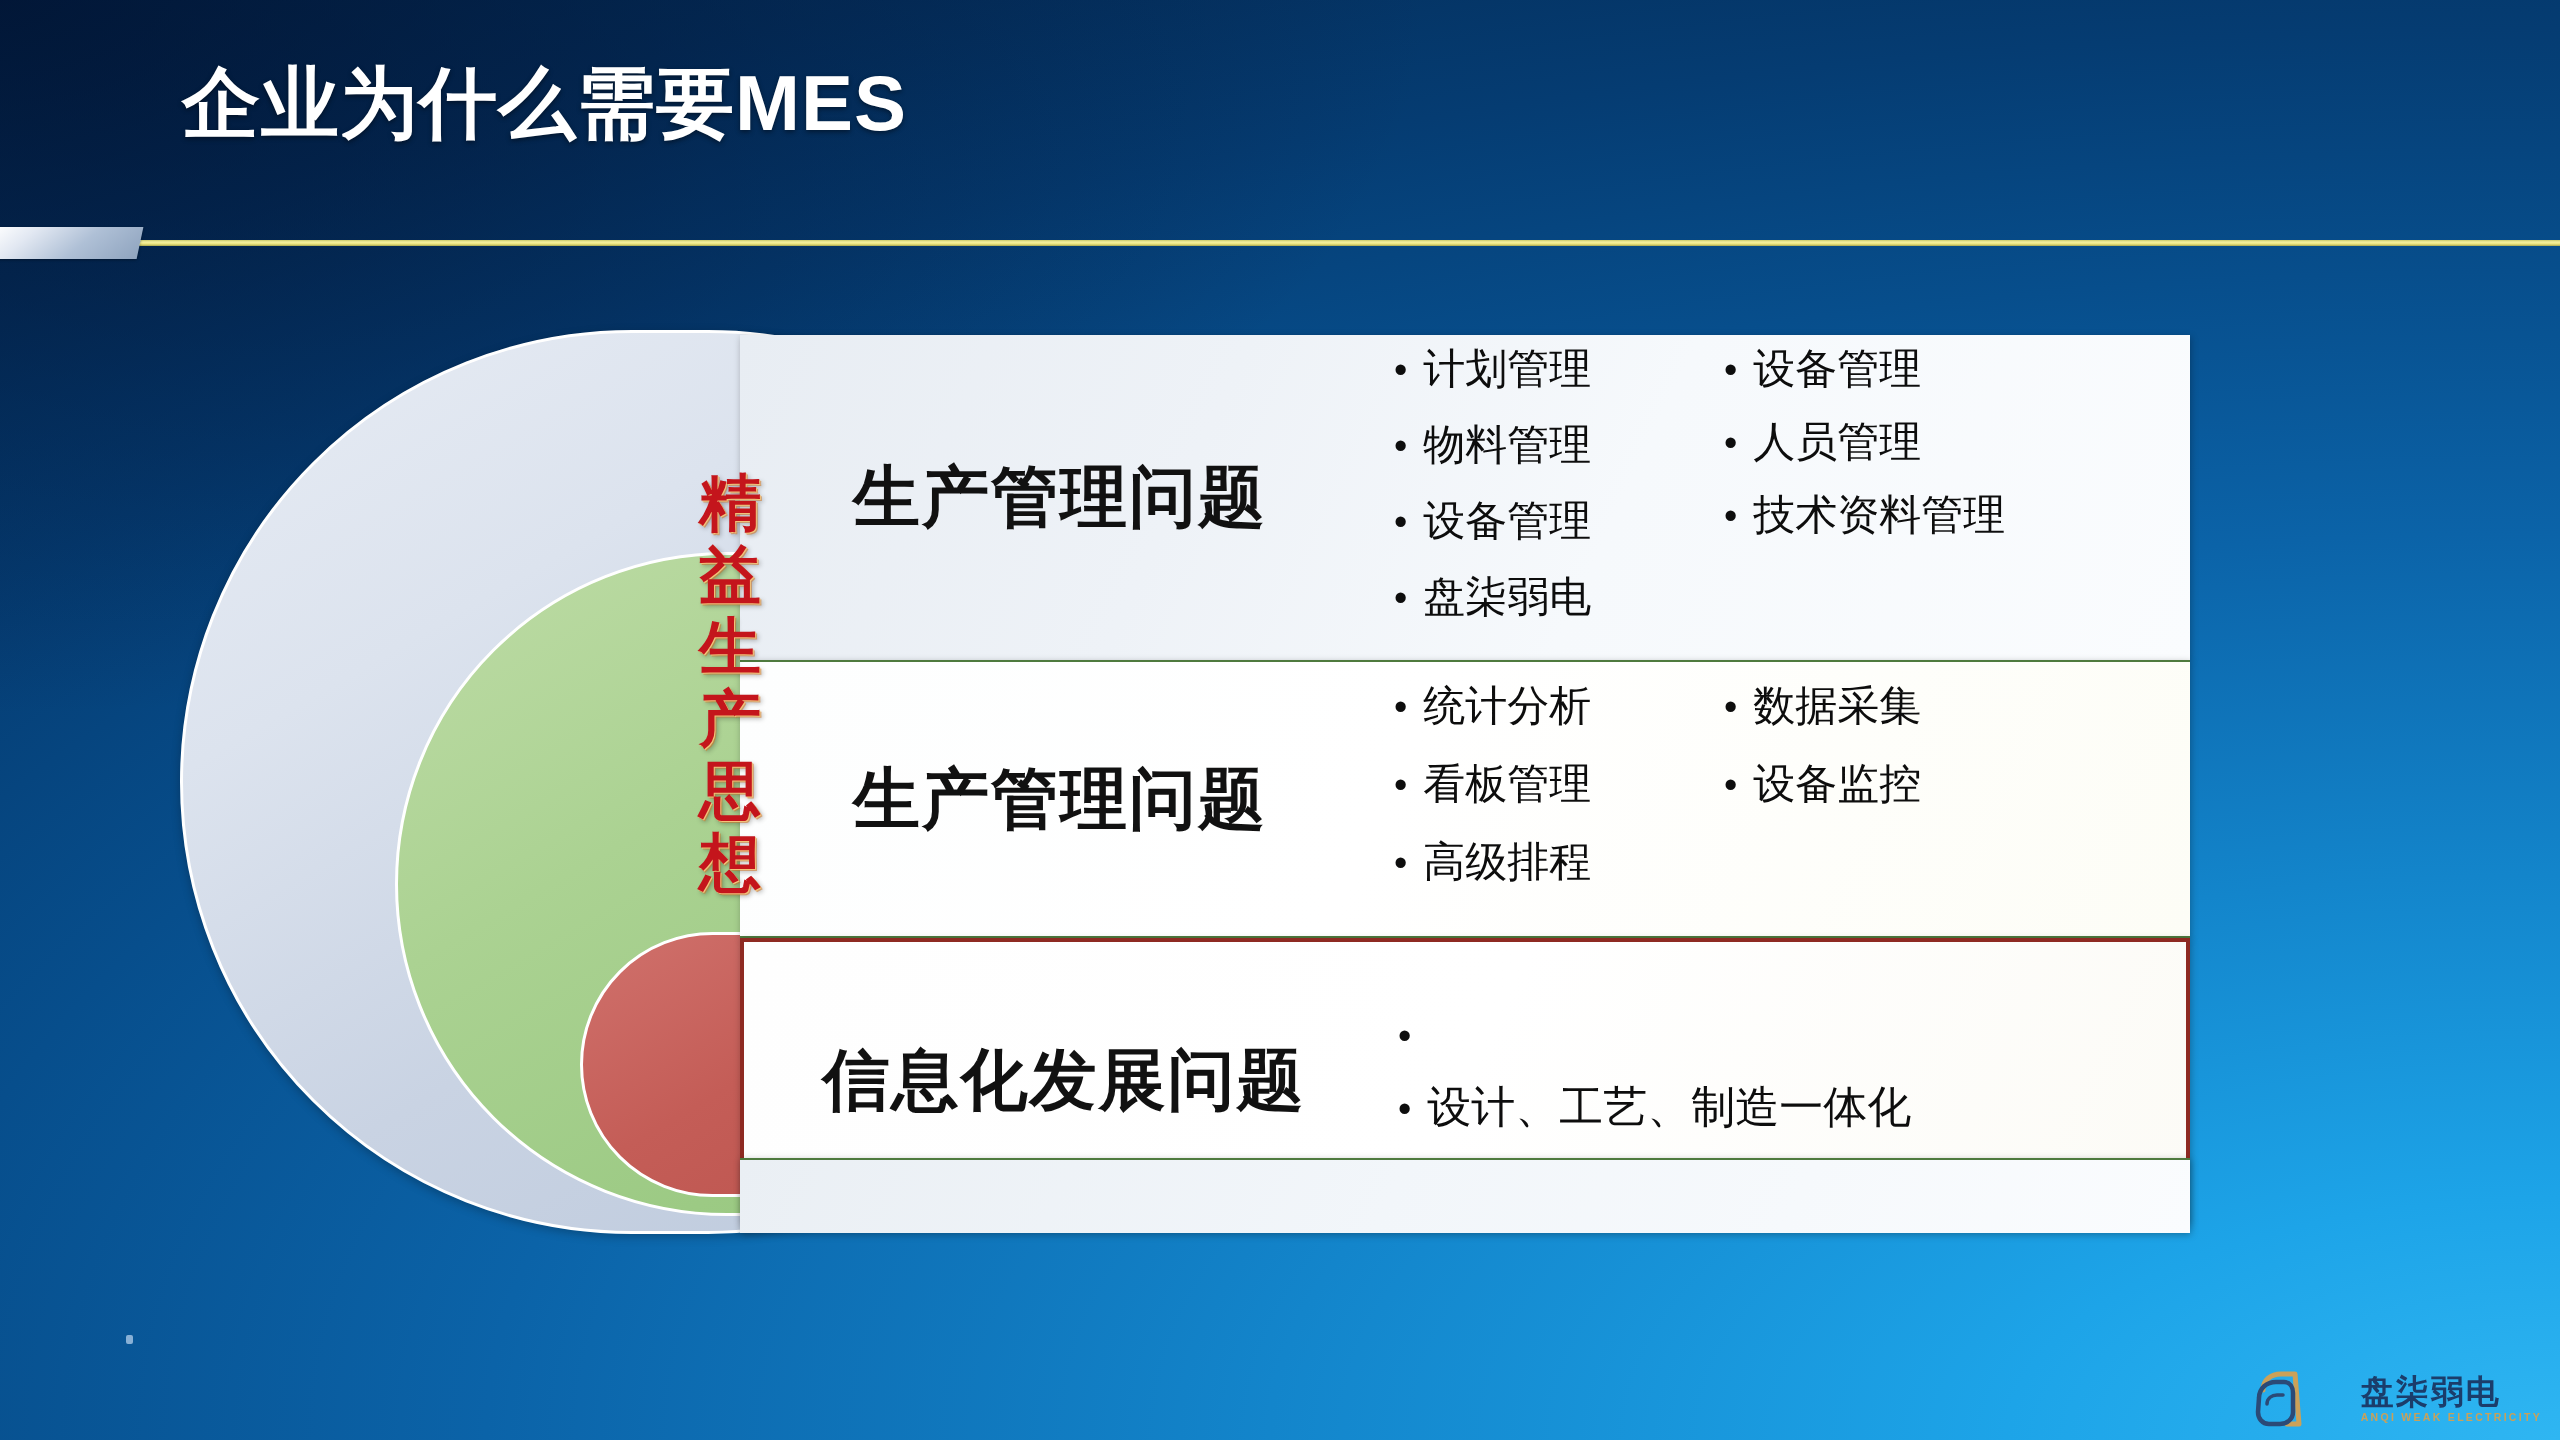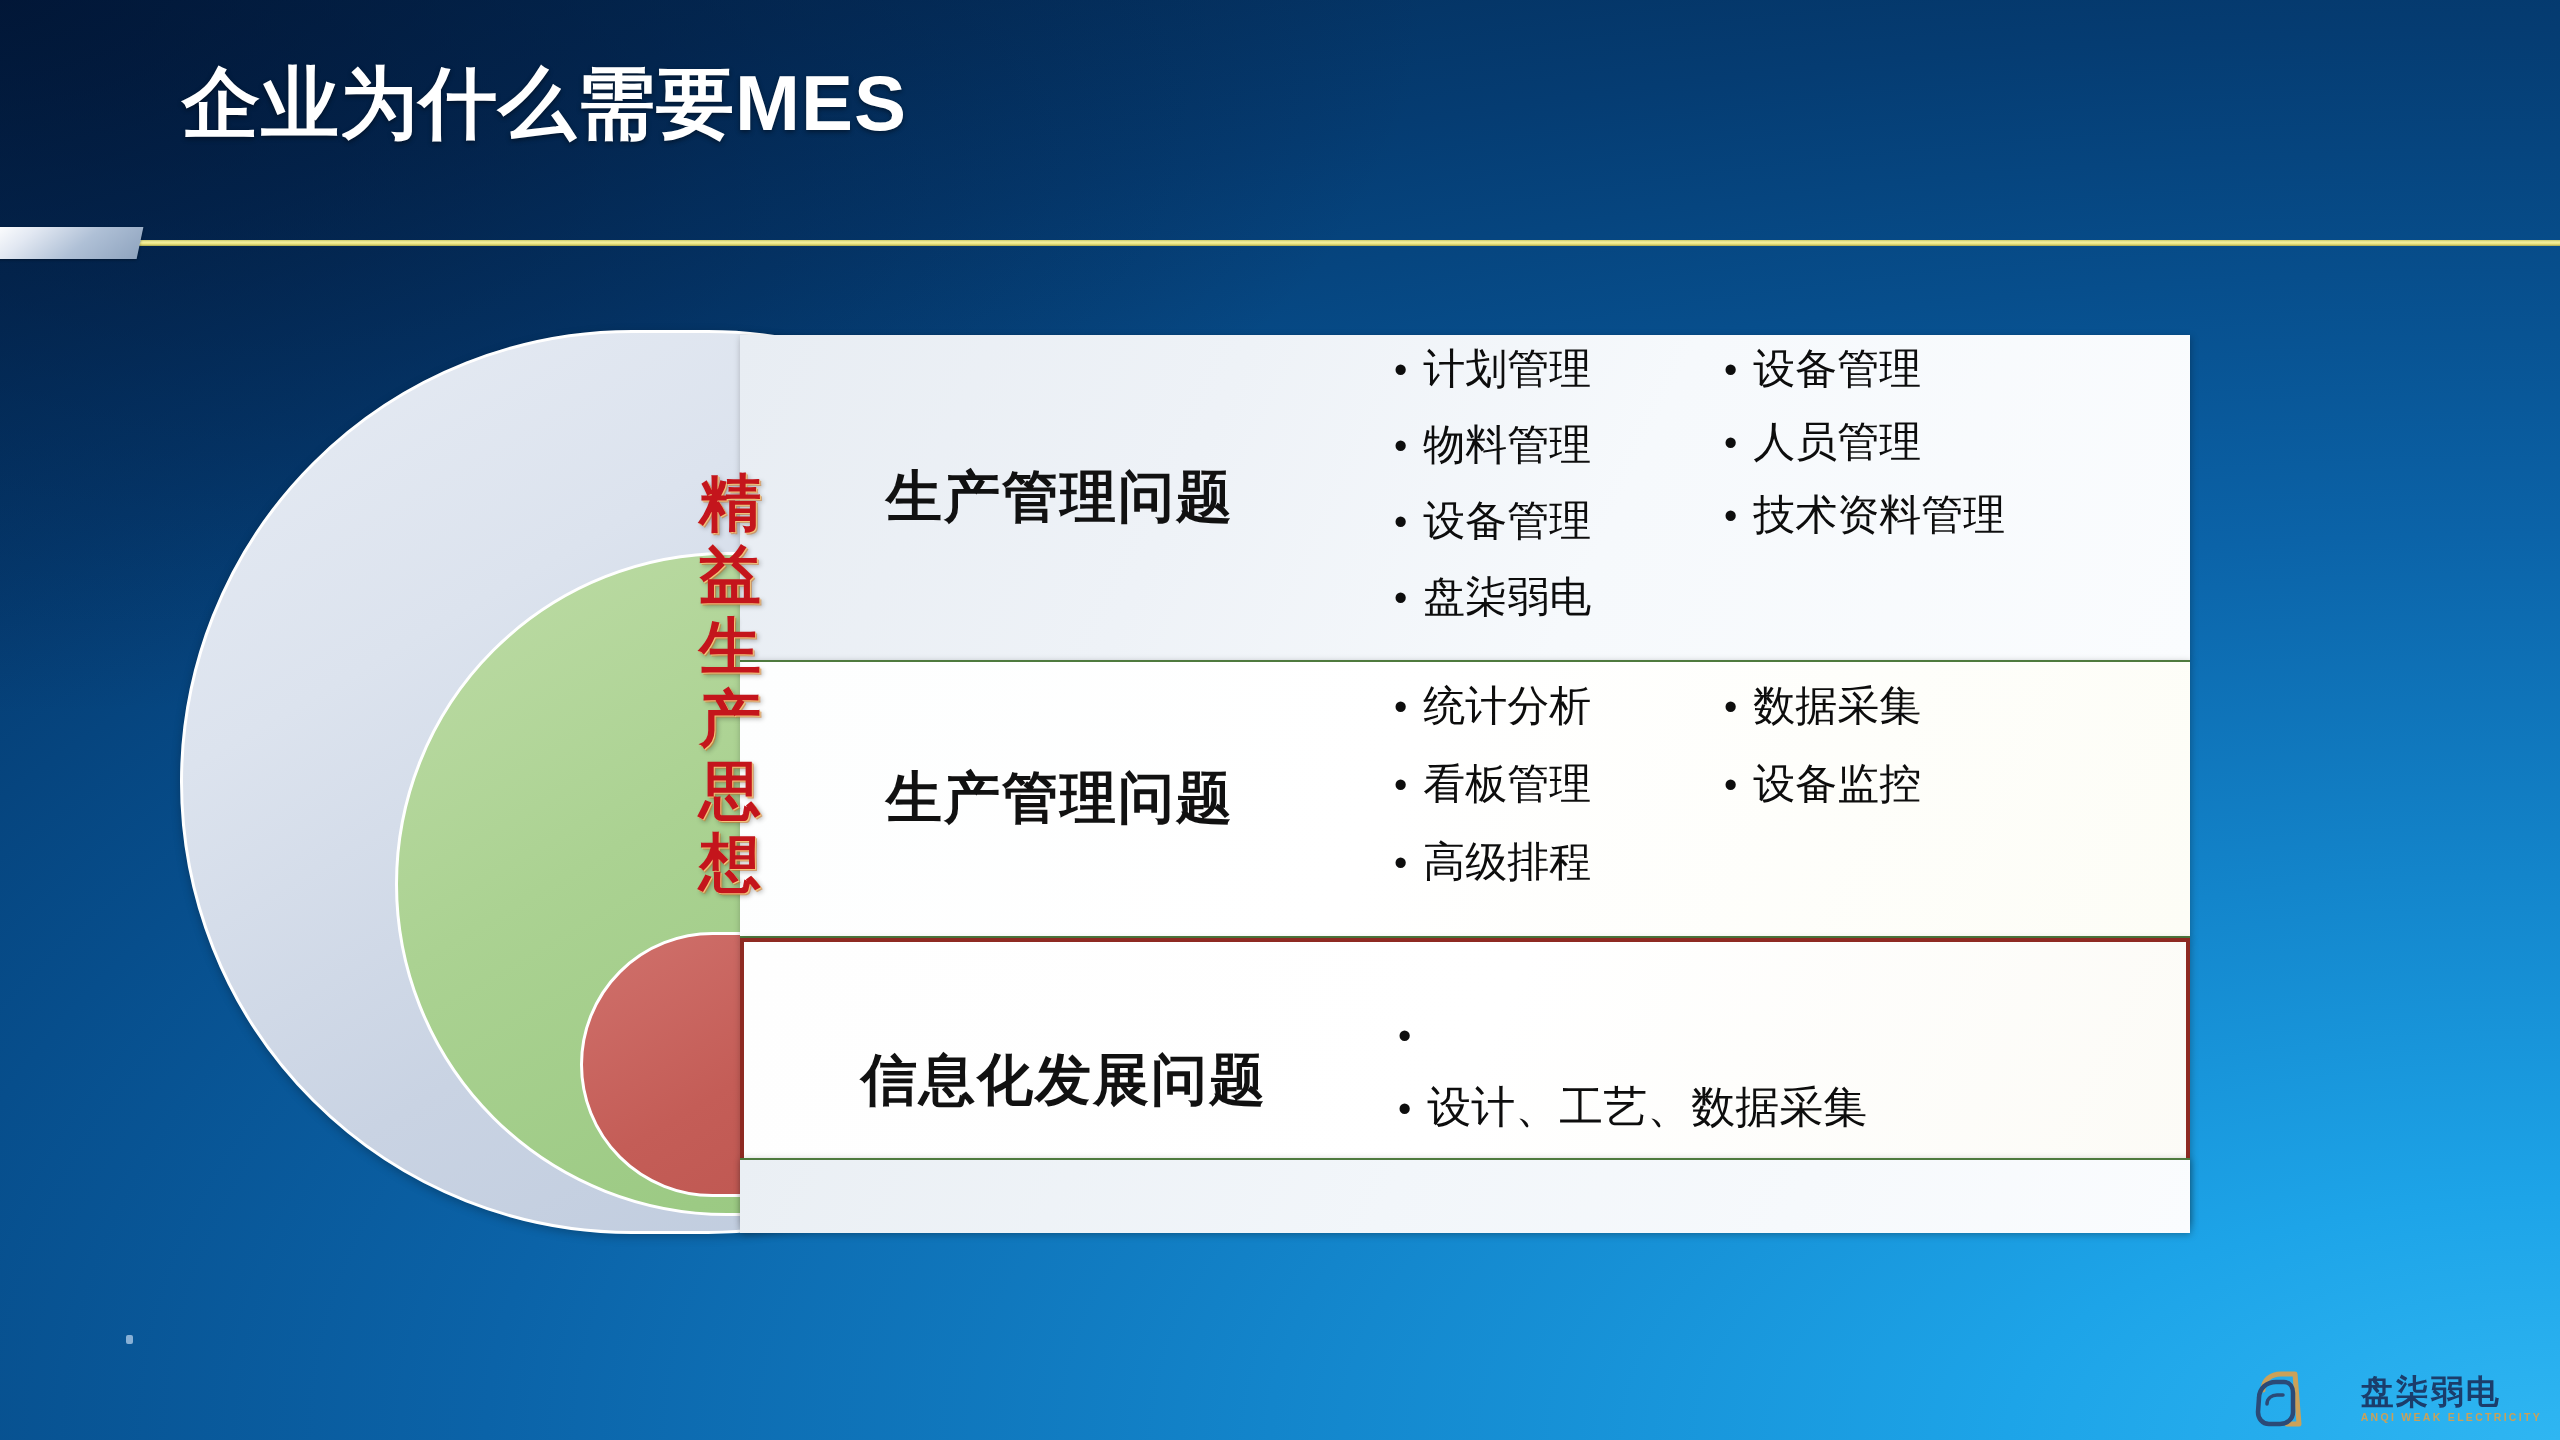--- a/index.html
+++ b/index.html
@@ -168,21 +168,21 @@
     top: 823px;
     height: 75px;
     background: linear-gradient(115deg, #EAEFF4 0%, #F2F6FA 45%, #FAFCFE 100%);
     border-top: 2px solid #4E7A3E;
   }
 
   .band-heading {
     width: 640px;
     flex: 0 0 640px;
     text-align: center;
-    font-size: 56px;
+    font-size: 67px;
     font-weight: 600;
     color: #111111;
     letter-spacing: 2px;
     white-space: nowrap;
   }
 
   .band-items {
     flex: 1;
     display: flex;
     align-items: flex-start;
@@ -373,21 +373,21 @@
 
     <div class="band band-3">
       <div class="band-heading">信息化发展问题</div>
       <div class="band-items">
         <div class="item-col">
           <div class="bullet-item">
             <span class="bullet-dot">•</span>
           </div>
           <div class="bullet-item">
             <span class="bullet-dot">•</span>
-            <span>设计、工艺、数据采集</span>
+            <span>设计、工艺、制造一体化</span>
           </div>
         </div>
       </div>
     </div>
 
     <div class="band band-foot"></div>
 
   </div>
 </div>
 

